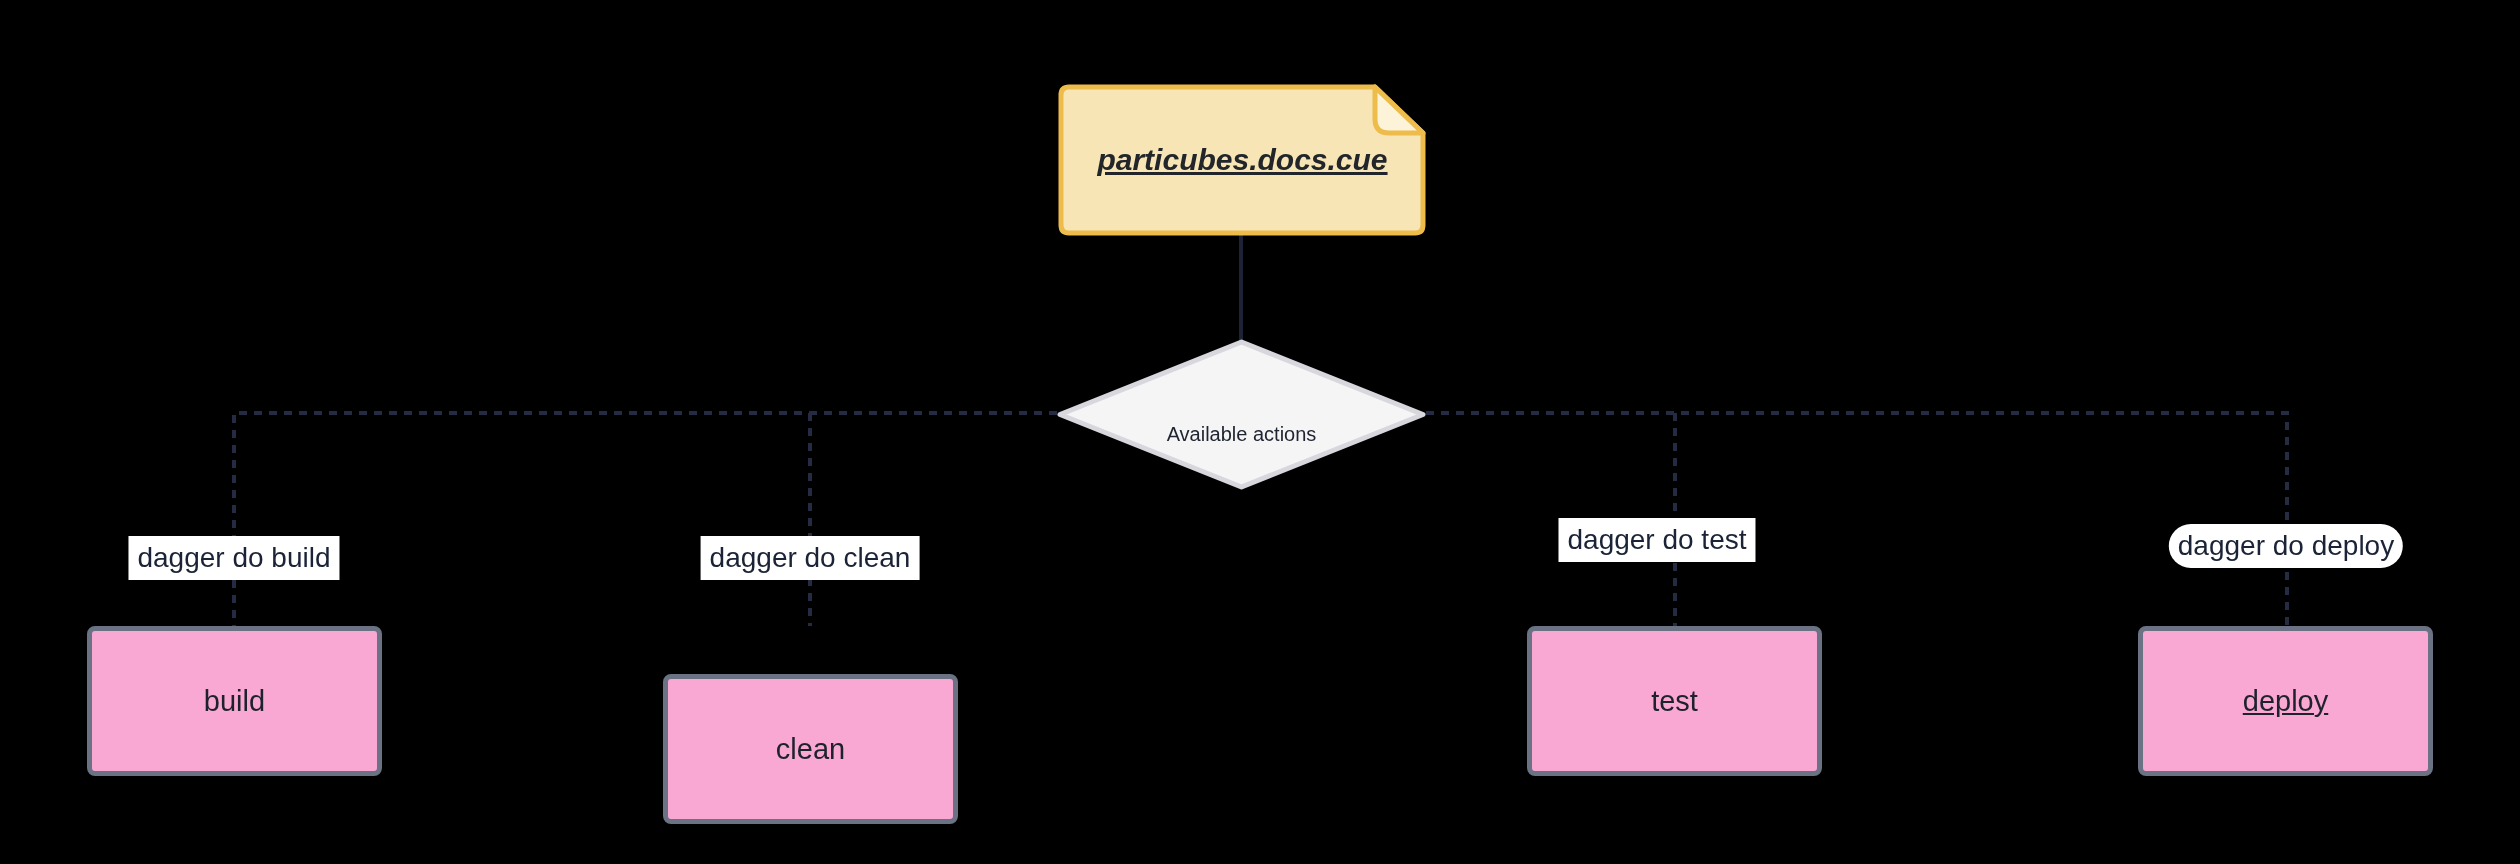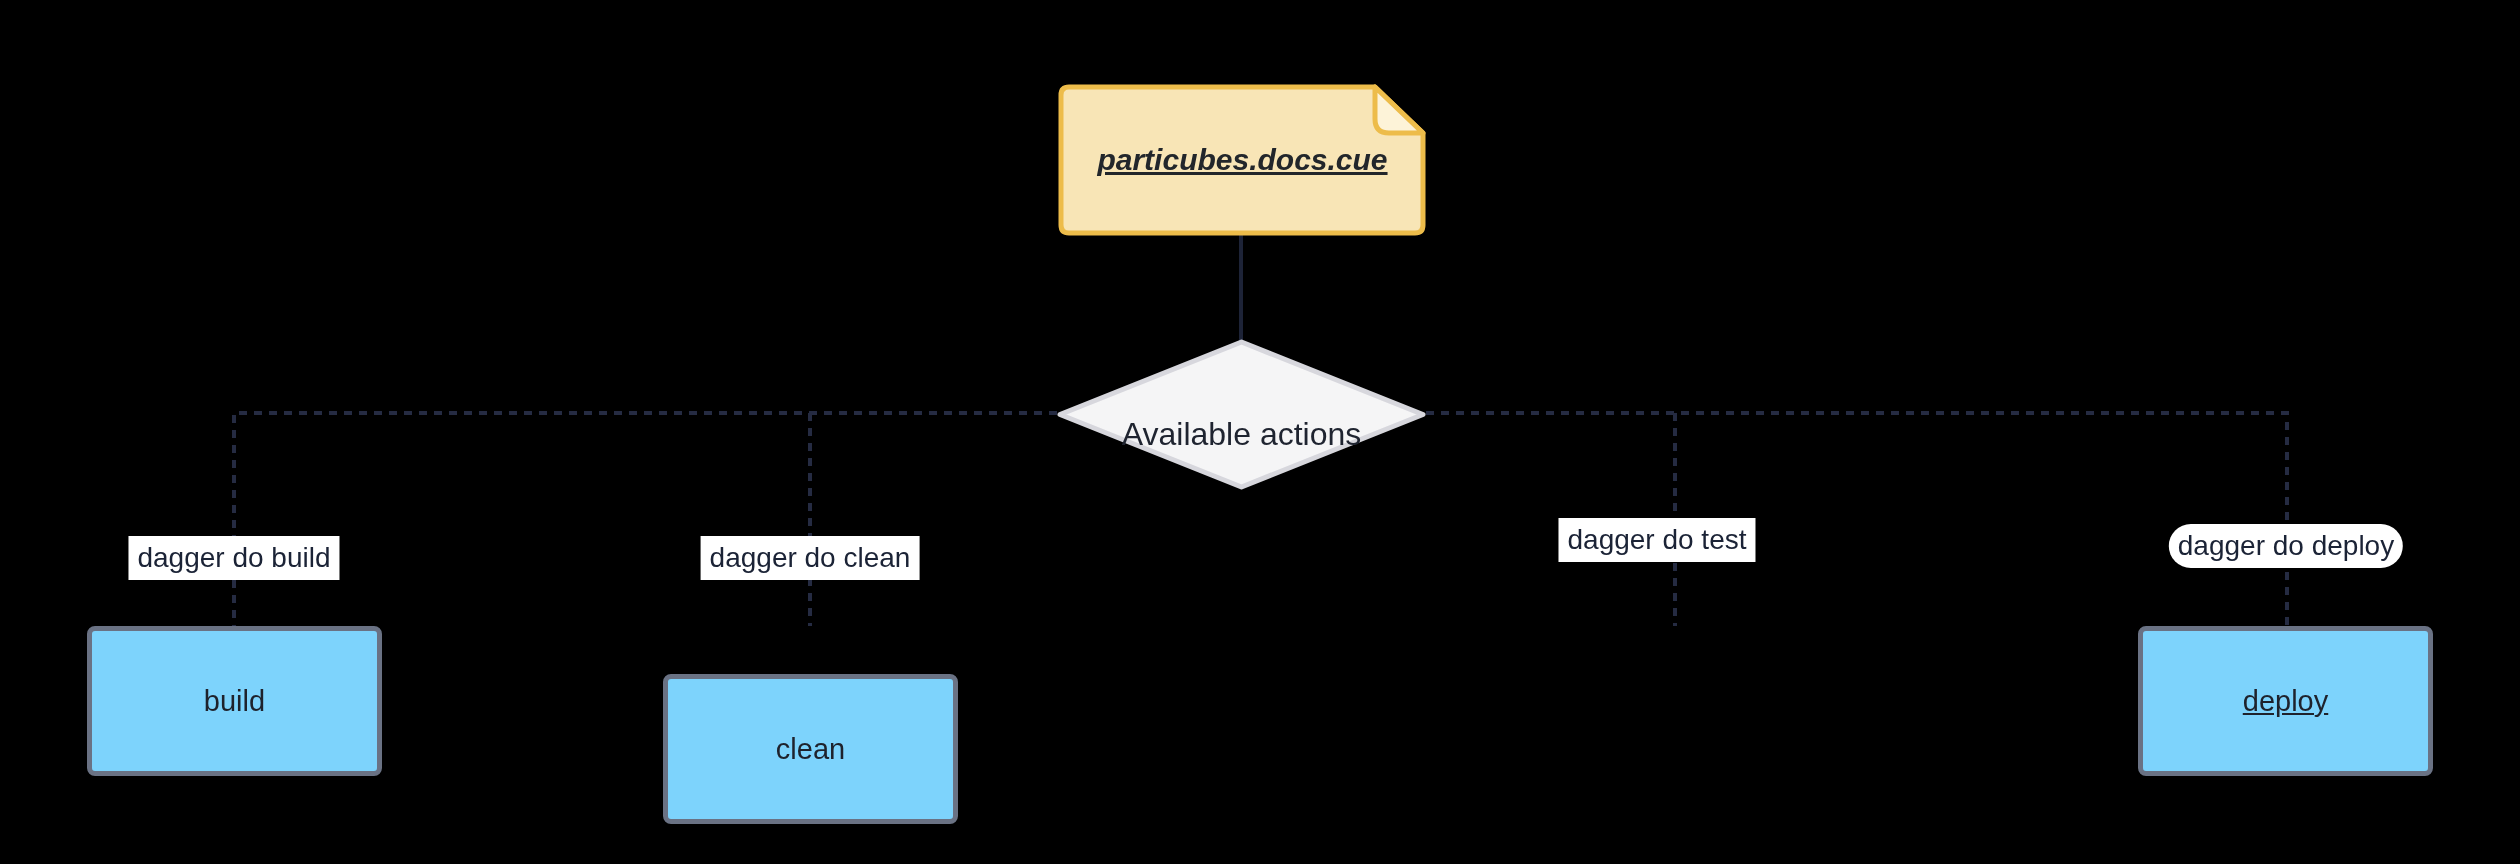--- a/index.html
+++ b/index.html
@@ -88,30 +88,30 @@
     overflow: visible;
   }
   .diamond-shape {
     fill: #f5f5f6;
     stroke: #d7d7dd;
     stroke-width: 5;
     stroke-linejoin: round;
   }
   .node-diamond .node-label {
     position: relative;
-    font-size: 32px;
+    font-size: 20px;
     color: #1f2430;
     margin-top: 39px;
   }
   
   .node-rect {
     top: 626px;
     width: 295px;
     height: 150px;
-    background: #7dd3fc;
+    background: #f9a8d4;
     border: 5px solid #6a7284;
     border-radius: 8px;
     font-size: 29px;
     color: #1e222c;
   }
   .node-build  { left: 87px;   }
   .node-clean  { left: 663px; margin-top: 48px;  }
   .node-test   { left: 1527px; }
   .node-deploy { left: 2138px; text-decoration: underline; }
   
@@ -157,20 +157,23 @@
     </svg>
     <div class="node-label">Available actions</div>
   </div>
 
   <div class="node node-rect node-build">
     <span>build</span>
   </div>
   <div class="node node-rect node-clean">
     <span>clean</span>
   </div>
+  <div class="node node-rect node-test">
+    <span>test</span>
+  </div>
   <div class="node node-rect node-deploy">
     <span>deploy</span>
   </div>
 
   <div class="edge-label edge-label-build">dagger do build</div>
   <div class="edge-label edge-label-clean">dagger do clean</div>
   <div class="edge-label edge-label-test">dagger do test</div>
   <div class="edge-label edge-label-deploy">dagger do deploy</div>
 
 </div>

